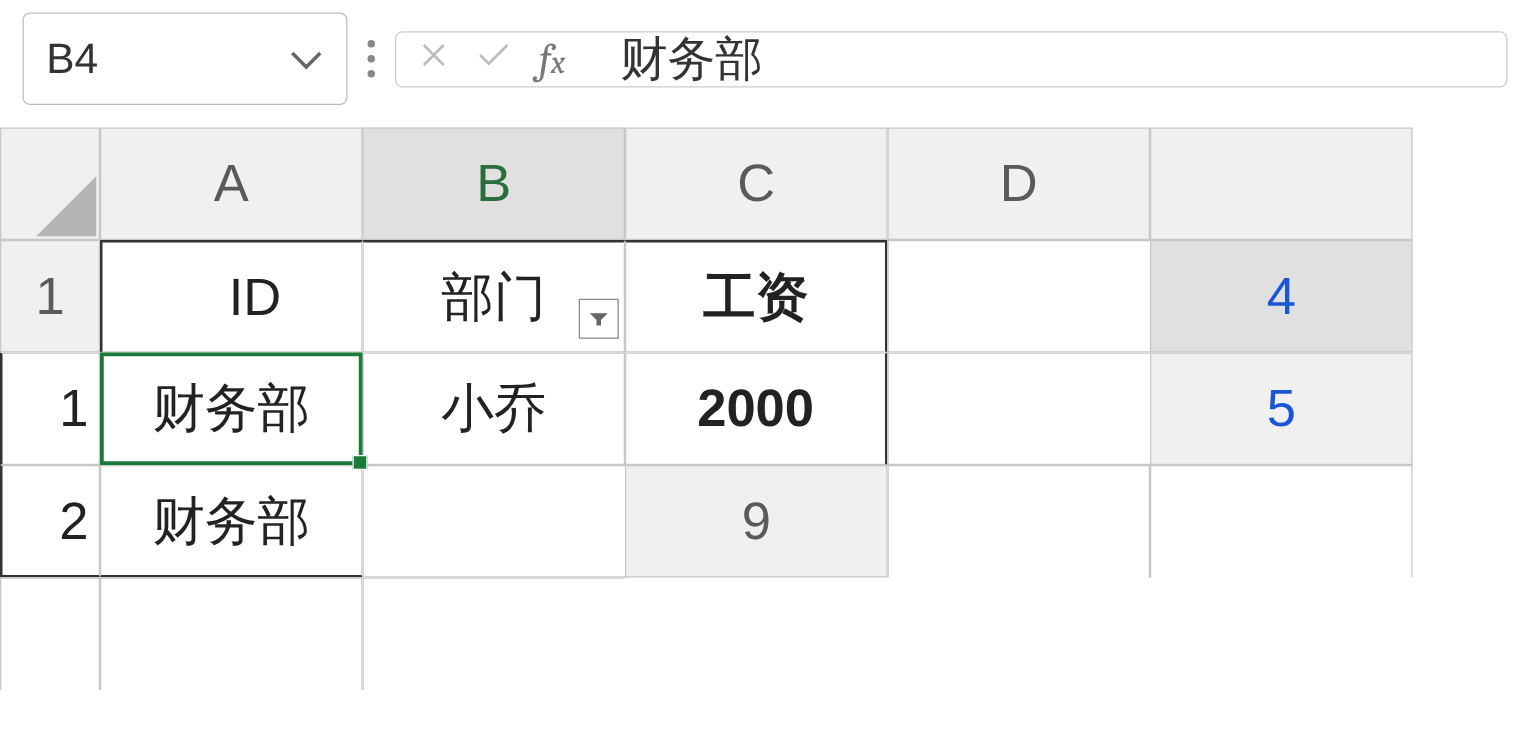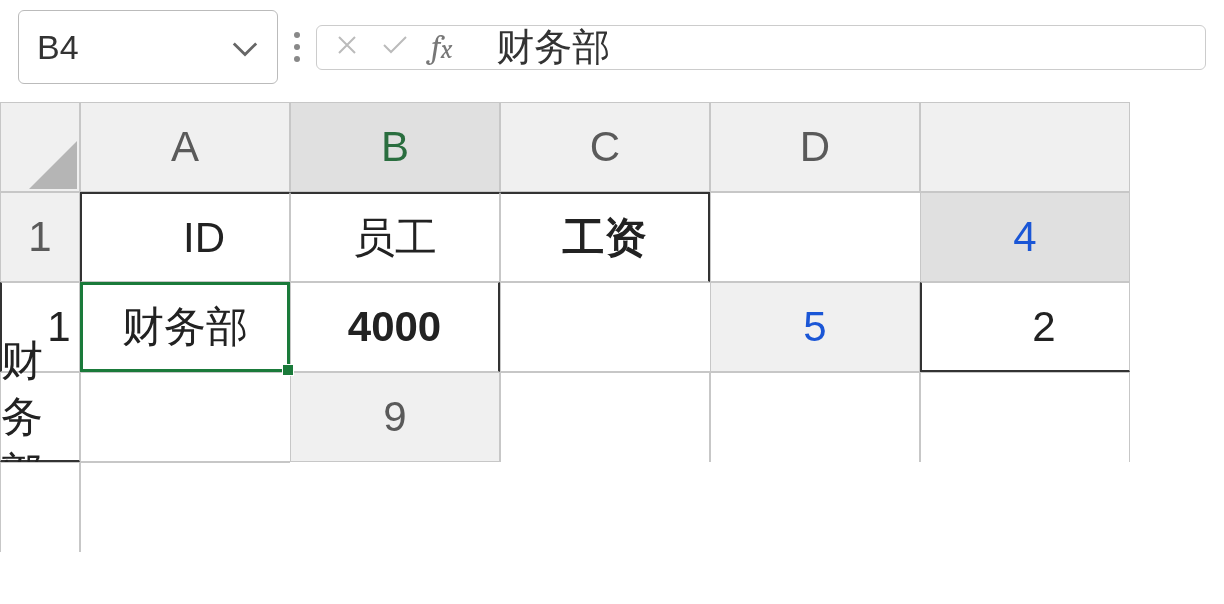--- a/index.html
+++ b/index.html
@@ -213,28 +213,36 @@
 
   <div class="corner-cell"></div>
   <div class="col-header">A</div>
   <div class="col-header active">B</div>
   <div class="col-header">C</div>
   <div class="col-header">D</div>
   <div class="col-header"></div>
 
   <div class="row-header">1</div>
   <div class="cell range-border-top range-border-left">ID</div>
-  <div class="cell range-border-top">员工</div>
+  <div class="cell range-border-top">
+    <span>部门</span>
+    <span class="filter-btn">
+      <svg viewBox="0 0 20 14">
+          <path d="M2 2 L18 2 L12 8 L12 13 L8 13 L8 8 Z" fill="#666"></path>
+        </svg>
+    </span>
+  </div>
   <div class="cell range-border-top range-border-right">工资</div>
   <div class="cell" style="border-right:none;"></div>
 
   <div class="row-header filtered active">4</div>
   <div class="cell range-border-left">1</div>
   <div class="cell selected">财务部</div>
-  <div class="cell range-border-right">4000</div>
+  <div class="cell">小乔</div>
+  <div class="cell range-border-right">2000</div>
   <div class="cell" style="border-right:none;"></div>
 
   <div class="row-header filtered">5</div>
   <div class="cell range-border-left range-border-bottom">2</div>
   <div class="cell range-border-bottom">财务部</div>
   <div class="cell" style="border-right:none;"></div>
 
   <div class="row-header">9</div>
   <div class="cell" style="border-bottom:none;"></div>
   <div class="cell" style="border-bottom:none;"></div>

